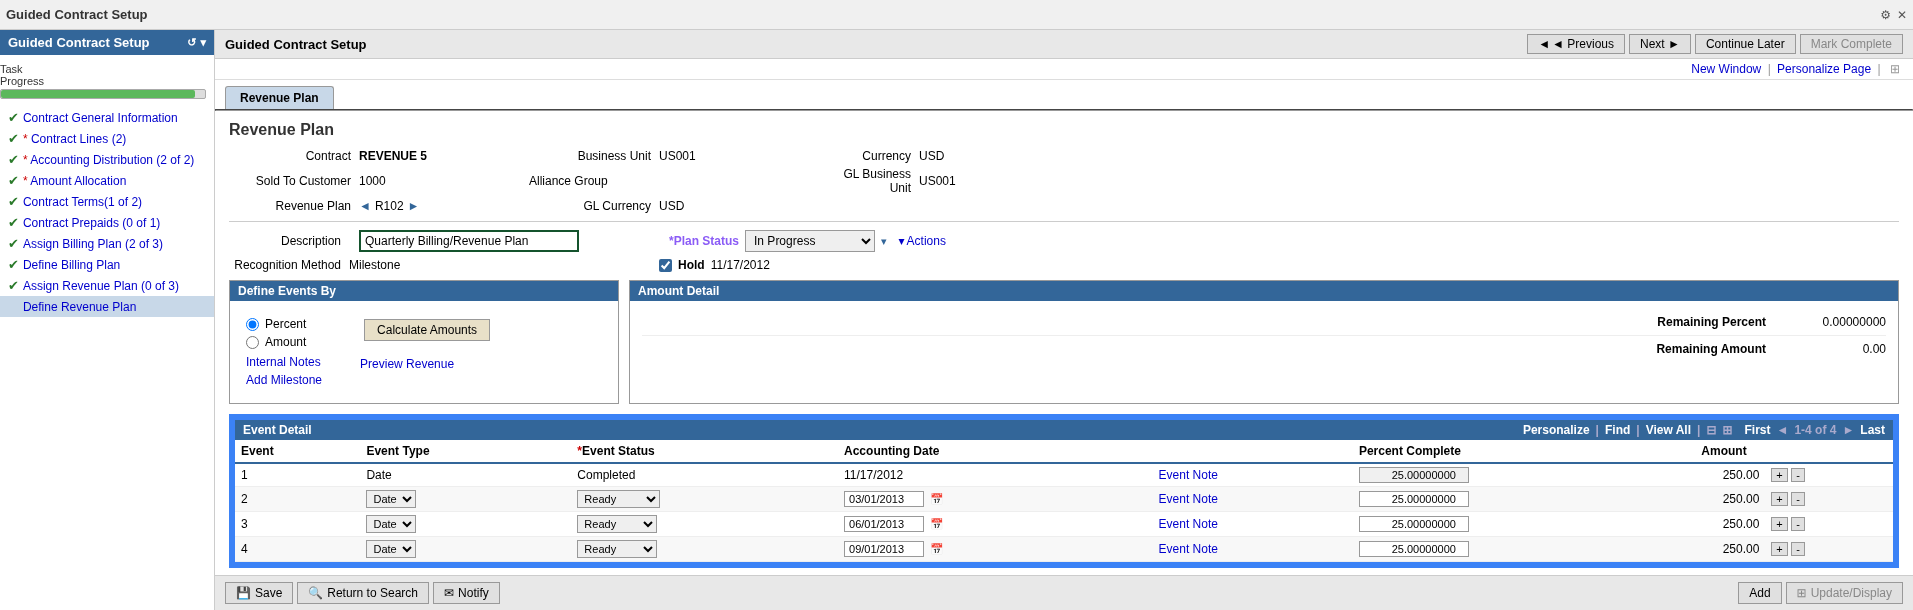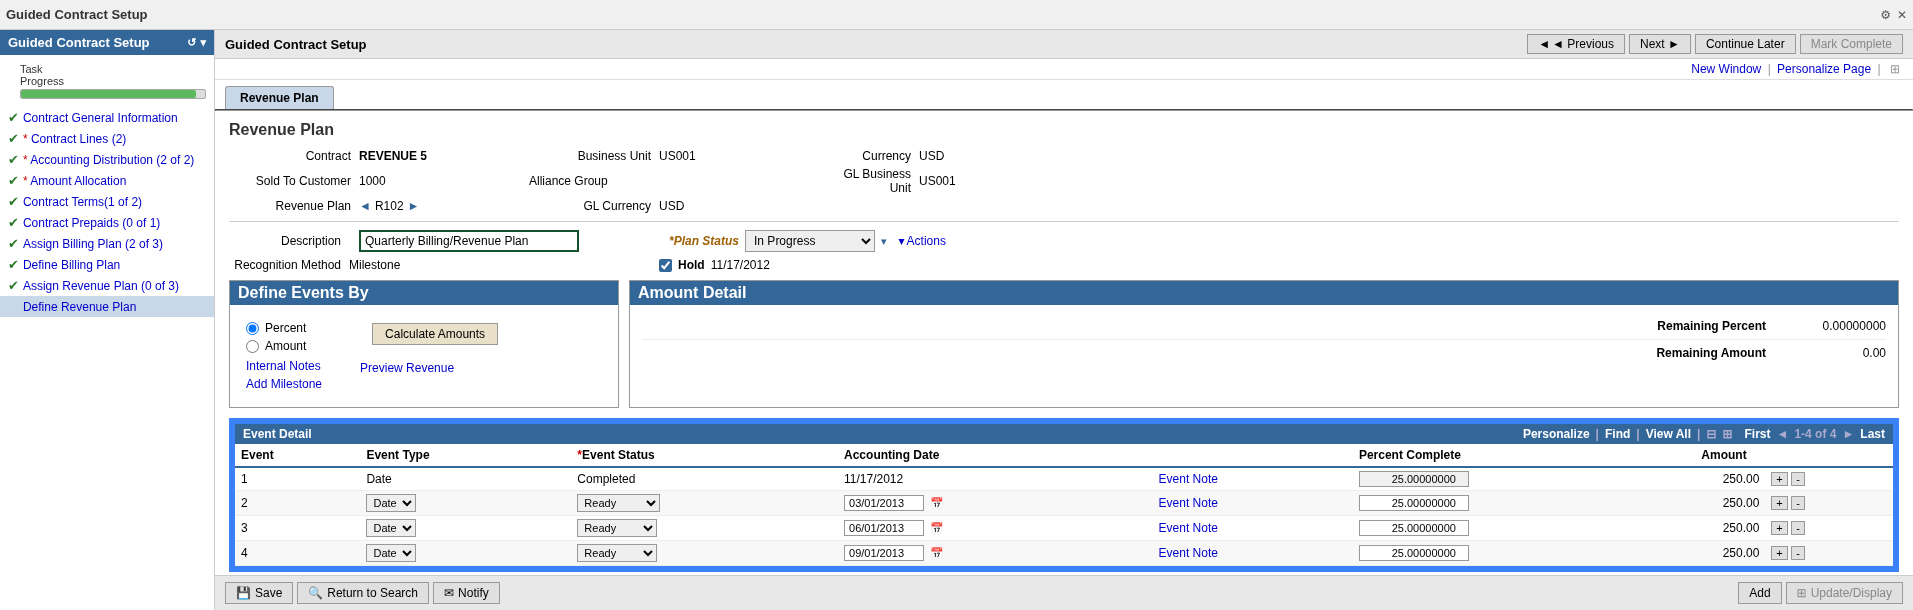--- a/index.html
+++ b/index.html
@@ -11,21 +11,21 @@
     .top-bar-icons { display: flex; gap: 6px; align-items: center; }
     .top-bar-icon { font-size: 12px; color: #555; cursor: pointer; }
 
     
     .layout { display: flex; height: 580px; }
     .sidebar { width: 215px; min-width: 215px; background: #fff; border-right: 1px solid #ccc; padding: 0; }
     .sidebar-header { background: #336699; color: #fff; font-weight: bold; font-size: 13px; padding: 5px 8px; display: flex; align-items: center; justify-content: space-between; }
     .sidebar-header-icons { display: flex; gap: 4px; }
     .sidebar-header-icon { color: #fff; font-size: 11px; cursor: pointer; }
 
-    .task-progress { padding: 8px 8px 4px 20px; }
+    .task-progress { padding: 8px 8px 4px 0; }
     .task-label { font-size: 11px; color: #333; margin-bottom: 2px; }
     .progress-bar-outer { background: #ddd; height: 10px; border-radius: 2px; width: 100%; border: 1px solid #aaa; }
     .progress-bar-inner { background: #5cb85c; height: 100%; width: 95%; border-radius: 2px; }
 
     .sidebar-items { list-style: none; padding: 4px 0; }
     .sidebar-item { display: flex; align-items: center; gap: 4px; padding: 3px 8px; cursor: pointer; font-size: 12px; }
     .sidebar-item.active { background: #c8d8e8; }
     .sidebar-item .check-icon { color: #2a7a2a; font-size: 13px; }
     .sidebar-item a { color: #0000cc; text-decoration: none; font-size: 12px; }
 
@@ -53,27 +53,27 @@
 
     .divider { border: none; border-top: 1px solid #ccc; margin: 8px 0; }
     .desc-input { border: 2px solid #14532d; padding: 2px 4px; font-size: 12px; width: 220px; }
     .plan-status-select { border: 1px solid #999; padding: 2px 4px; font-size: 12px; width: 130px; }
     .actions-link { color: #0000cc; font-size: 12px; text-decoration: none; display: flex; align-items: center; gap: 2px; cursor: pointer; margin-left: 6px; }
     .hold-check { accent-color: #336699; }
 
     
     .two-col { display: flex; gap: 10px; margin-bottom: 10px; }
     .box { border: 1px solid #999; background: #fff; }
-    .box-header { background: #336699; color: #fff; font-weight: bold; font-size: 16px; padding: 3px 8px; }
+    .box-header { background: #336699; color: #fff; font-weight: bold; font-size: 12px; padding: 3px 8px; }
     .define-events-box { width: 390px; }
     .amount-detail-box { flex: 1; }
 
     .radio-group { padding: 8px; }
     .radio-row { display: flex; align-items: center; gap: 6px; margin-bottom: 4px; }
-    .calc-btn { background: #e8e0c8; border: 1px solid #999; padding: 3px 12px; font-size: 12px; cursor: pointer; margin-top: 6px; margin-left: 12px; }
+    .calc-btn { background: #e8e0c8; border: 1px solid #999; padding: 3px 12px; font-size: 12px; cursor: pointer; margin-top: 6px; margin-left: 4px; }
 
     .amount-detail-content { padding: 8px 12px; }
 
     
     .event-detail-section { border: 6px solid #3b82f6; }
     .event-detail-header { background: #336699; color: #fff; font-weight: bold; font-size: 12px; padding: 3px 8px; display: flex; align-items: center; justify-content: space-between; }
     .event-header-links { display: flex; gap: 6px; align-items: center; font-size: 12px; }
     .event-header-links a { color: #fff; text-decoration: none; }
     .event-header-links span { color: #aac; }
 
@@ -234,21 +234,21 @@
         <div style="text-align:right; padding-right:8px; font-size:12px;">GL Currency</div>
         <div style="font-size:12px; grid-column: span 3;">USD</div>
       </div>
 
       <hr class="divider">
 
       <div style="display:flex; align-items:center; gap:10px; margin-bottom:6px;">
         <div style="text-align:right; width:120px; padding-right:8px; font-size:12px;">Description</div>
         <input class="desc-input" type="text" value="Quarterly Billing/Revenue Plan" style="">
         <div style="margin-left:80px; display:flex; align-items:center; gap:6px;">
-          <span style="font-size:12px; font-weight:bold; color:#a16207;font-style:italic;">*Plan Status</span>
+          <span style="font-size:12px; font-weight:bold; color:#8b5cf6;">*Plan Status</span>
           <select class="plan-status-select">
             <option>In Progress</option>
             <option>Complete</option>
             <option>Pending</option>
           </select>
           <span style="color:#336699; font-size:11px;">▾</span>
           <a class="actions-link">
             <span>▾</span>
             <span>Actions</span>
           </a>

